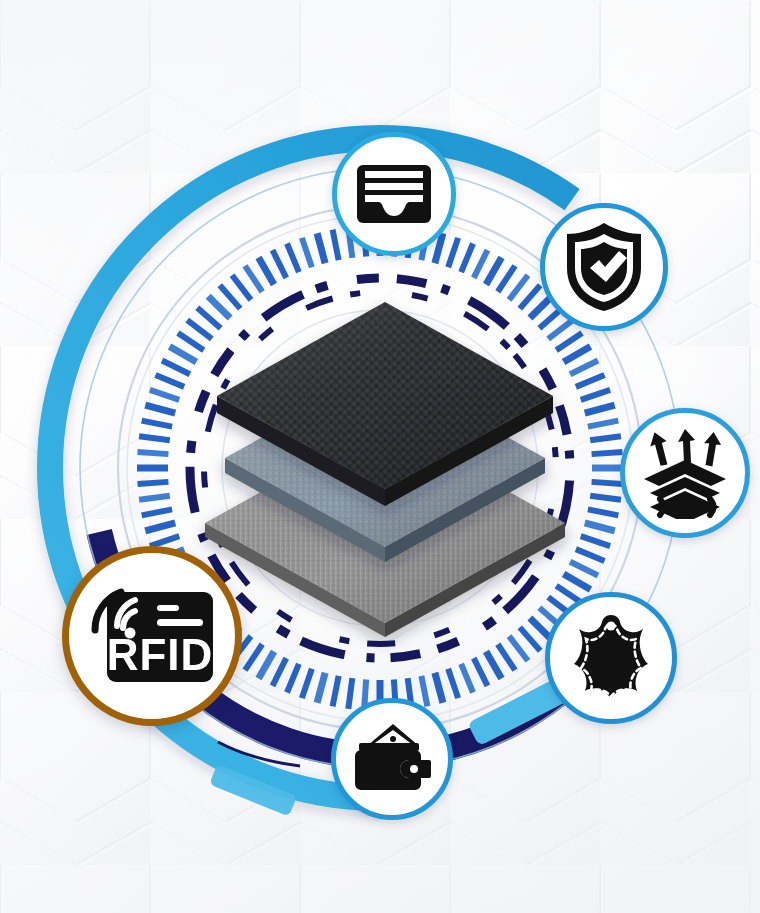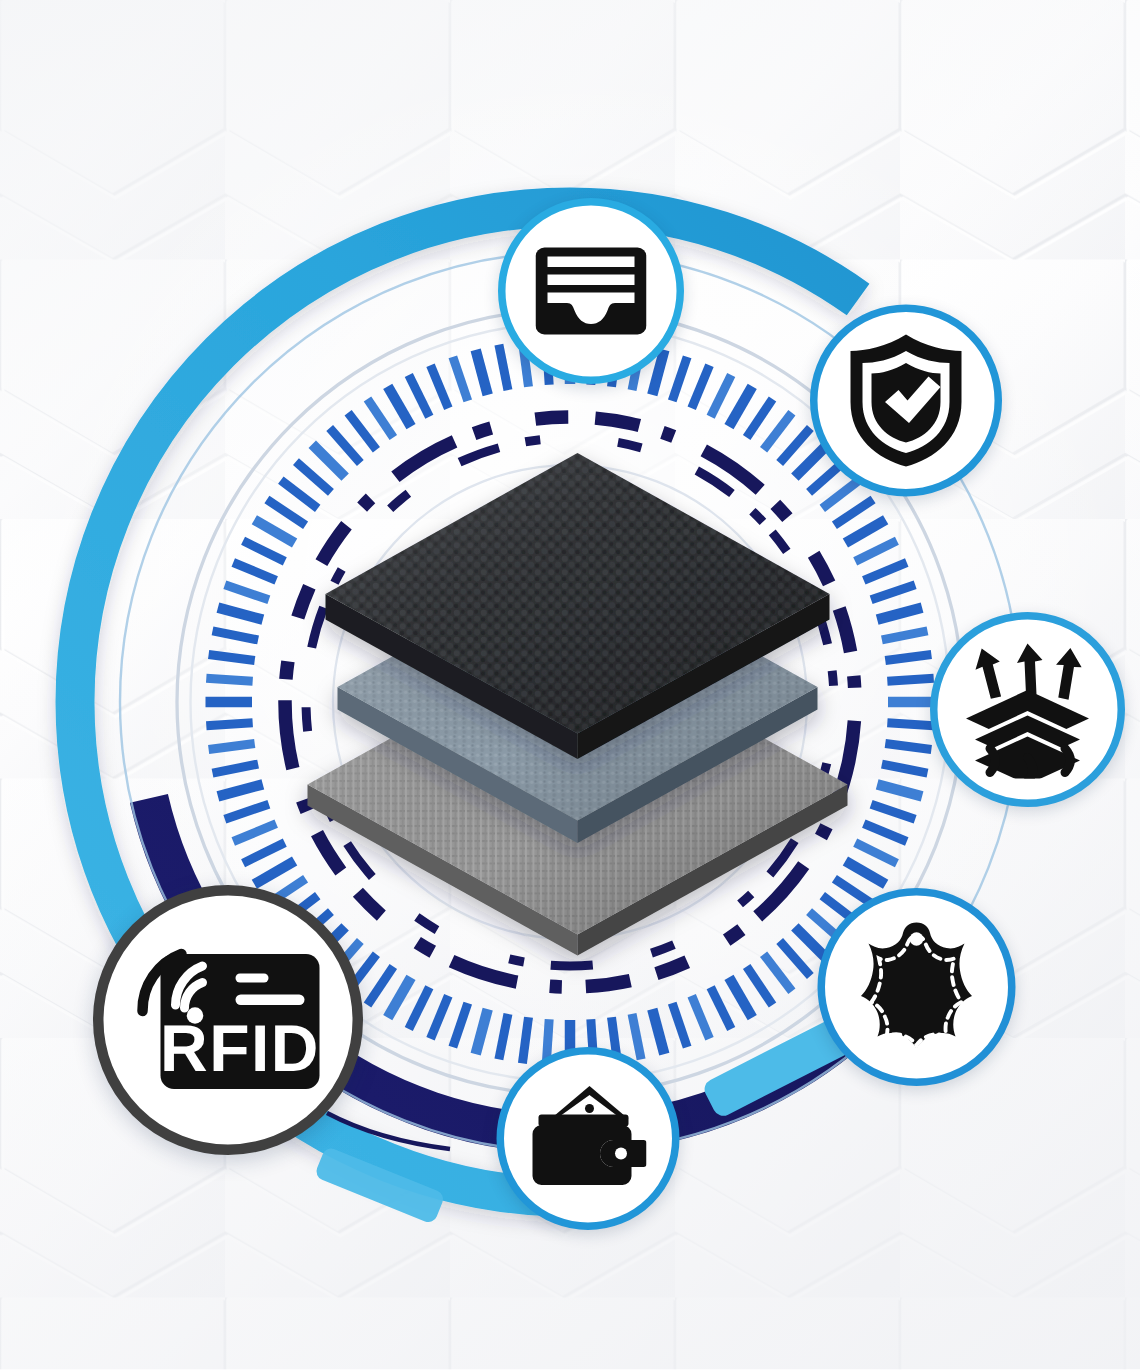--- a/index.html
+++ b/index.html
@@ -42,22 +42,22 @@
             box-shadow:0 3px 10px rgba(20,40,80,.17);}
   .b-layers{left:620px;top:408px;width:130px;height:130px;
             border:5px solid #2b9fdc;
             box-shadow:0 3px 10px rgba(20,40,80,.17);}
   .b-leather{left:545px;top:592px;width:132px;height:132px;
             border:5px solid #2190d6;
             box-shadow:0 3px 10px rgba(20,40,80,.17);}
   .b-wallet{left:331px;top:698px;width:122px;height:122px;
             border:5px solid #2196d8;
             box-shadow:0 3px 10px rgba(20,40,80,.17);}
-  .b-rfid  {left:62px;top:590px;width:180px;height:180px;
-            border:7px solid #404040;
+  .b-rfid  {left:62px;top:546px;width:180px;height:180px;
+            border:7px solid #a16207;
             box-shadow:0 4px 14px rgba(20,40,80,.20);}
 
   .rfid-text{font-family:"Liberation Sans",sans-serif;font-weight:700;
              letter-spacing:1px;}
 </style>
 </head>
 <body>
 
 <div id="stage">
 

